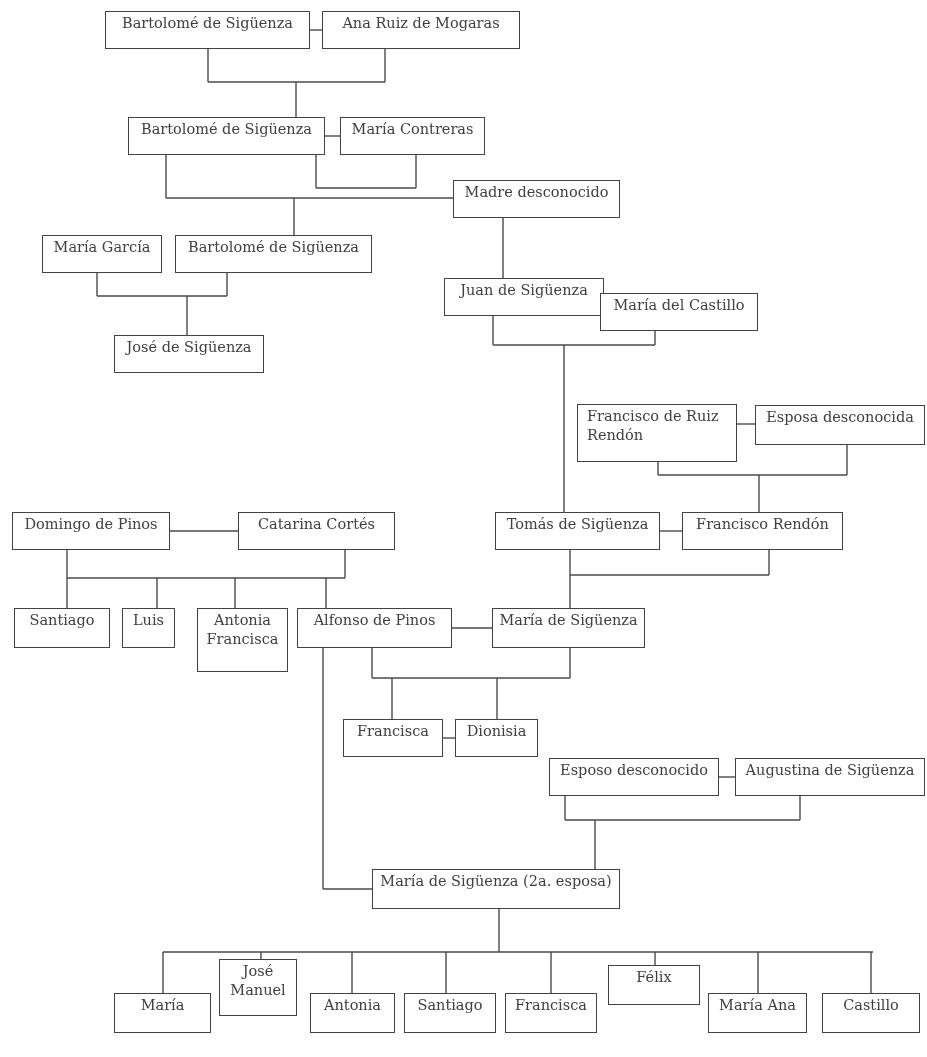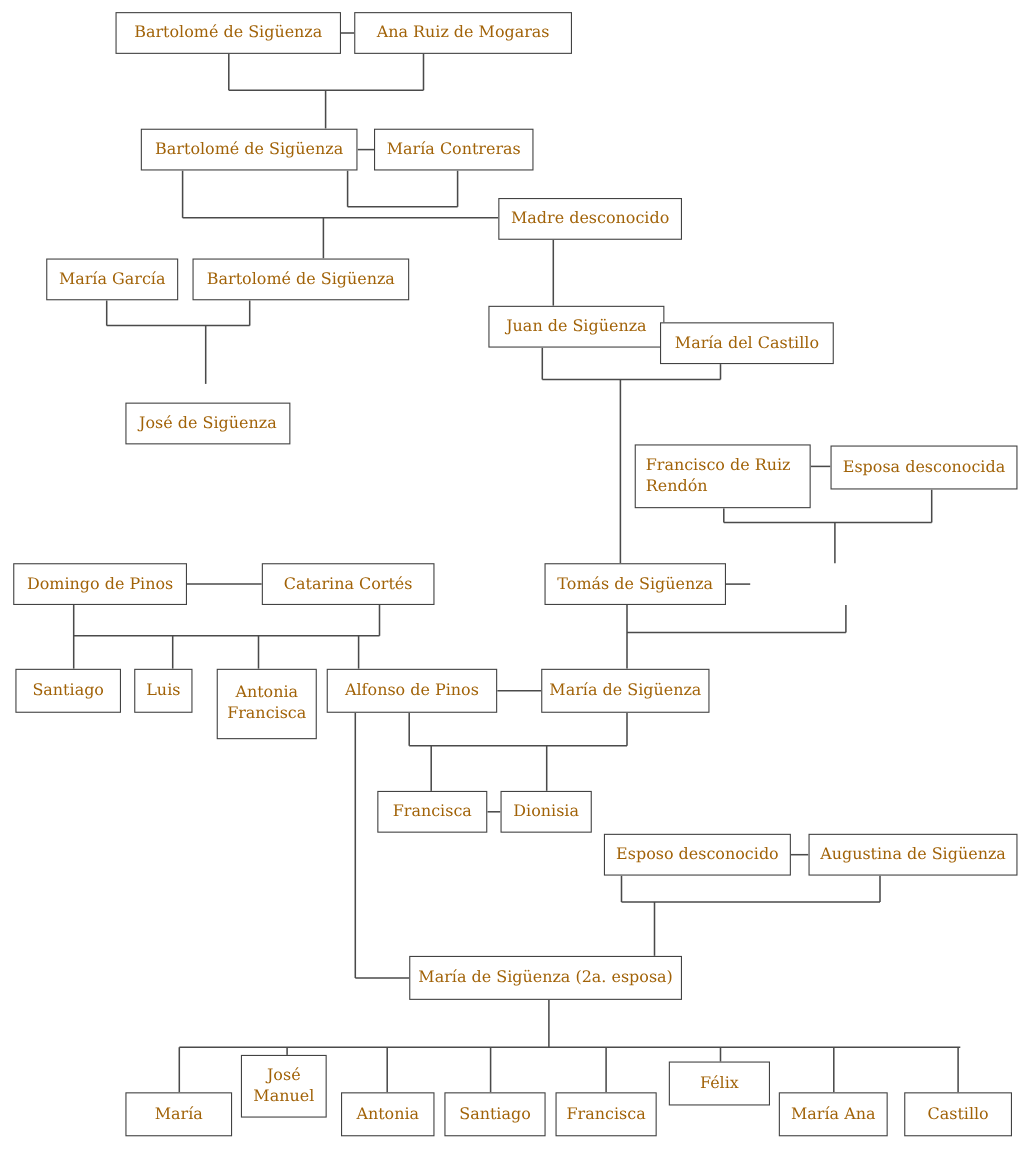--- a/index.html
+++ b/index.html
@@ -9,26 +9,25 @@
     background:#ffffff;
     overflow:hidden;
   }
   .lines-svg{position:absolute;left:0;top:0;}
   .person-box{
     position:absolute;
     box-sizing:border-box;
     border:1.4px solid #424242;
     background:#ffffff;
     display:flex;
-    align-items:center;
     justify-content:center;
     text-align:center;
     font-size:14.5px;
     line-height:1.28;
-    color:#a16207;
+    color:#404040;
     padding:2px 5px;
   }
   .person-box.align-left{
     justify-content:flex-start;
     text-align:left;
     padding-left:9px;
     padding-right:6px;
   }
 </style>
 </head>
@@ -119,31 +118,34 @@
     </div>
     <div class="person-box" style="left: 175px; top: 235px; width: 197px; height: 38px;">
       <span>Bartolomé de Sigüenza</span>
     </div>
     <div class="person-box" style="left: 420px; top: 278px; width: 160px; height: 38px; margin-left: 24px;">
       <span>Juan de Sigüenza</span>
     </div>
     <div class="person-box" style="left: 600px; top: 278px; width: 158px; height: 38px; margin-top: 15px;">
       <span>María del Castillo</span>
     </div>
-    <div class="person-box" style="left: 114px; top: 366px; width: 150px; height: 38px;">
+    <div class="person-box" style="left: 114px; top: 335px; width: 150px; height: 38px;">
       <span>José de Sigüenza</span>
     </div>
     <div class="person-box align-left" style="left: 577px; top: 404px; width: 160px; height: 58px;">
       <span>Francisco de Ruiz Rendón</span>
     </div>
     <div class="person-box" style="left: 755px; top: 405px; width: 170px; height: 40px;">
       <span>Esposa desconocida</span>
     </div>
     <div class="person-box" style="left: 495px; top: 512px; width: 165px; height: 38px;">
       <span>Tomás de Sigüenza</span>
+    </div>
+    <div class="person-box" style="left: 682px; top: 512px; width: 161px; height: 38px;">
+      <span>Francisco Rendón</span>
     </div>
     <div class="person-box" style="left: 12px; top: 512px; width: 158px; height: 38px;">
       <span>Domingo de Pinos</span>
     </div>
     <div class="person-box" style="left: 238px; top: 512px; width: 157px; height: 38px;">
       <span>Catarina Cortés</span>
     </div>
     <div class="person-box" style="left: 14px; top: 608px; width: 96px; height: 40px;">
       <span>Santiago</span>
     </div>

